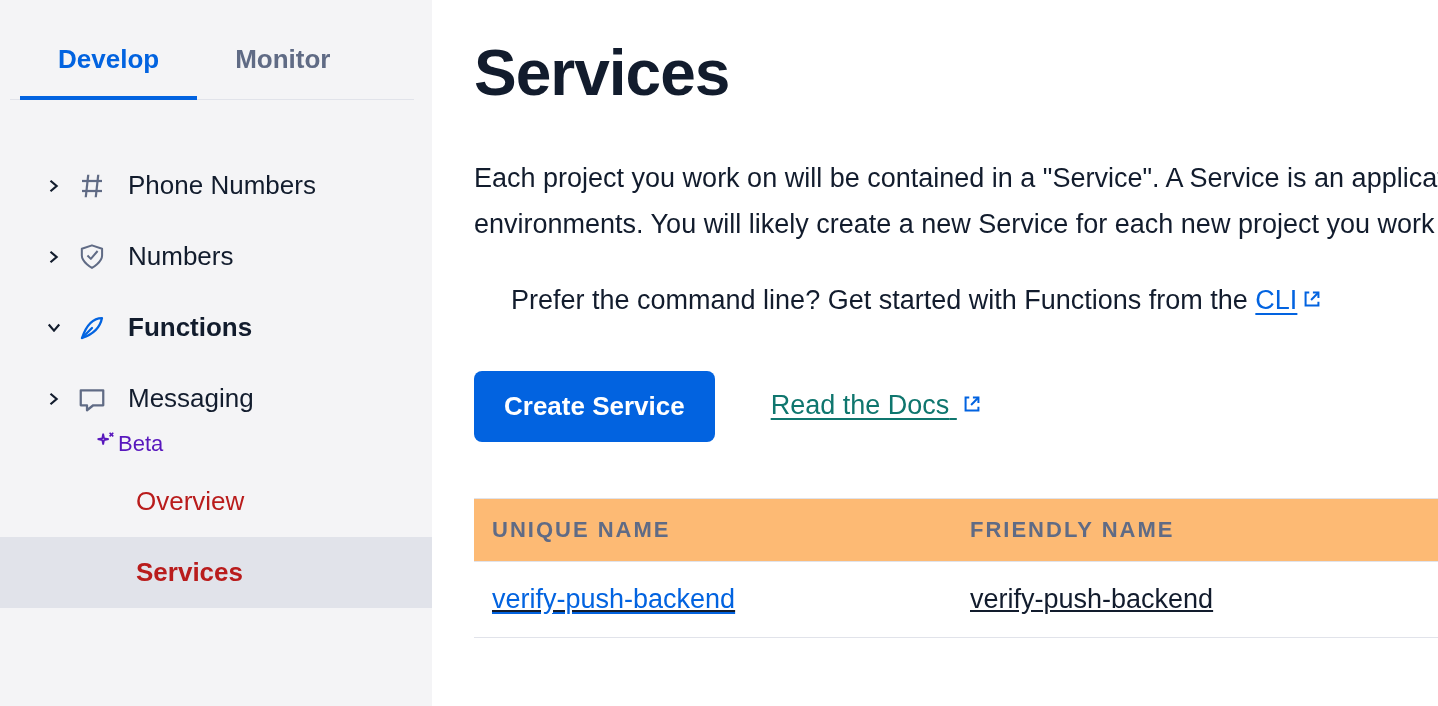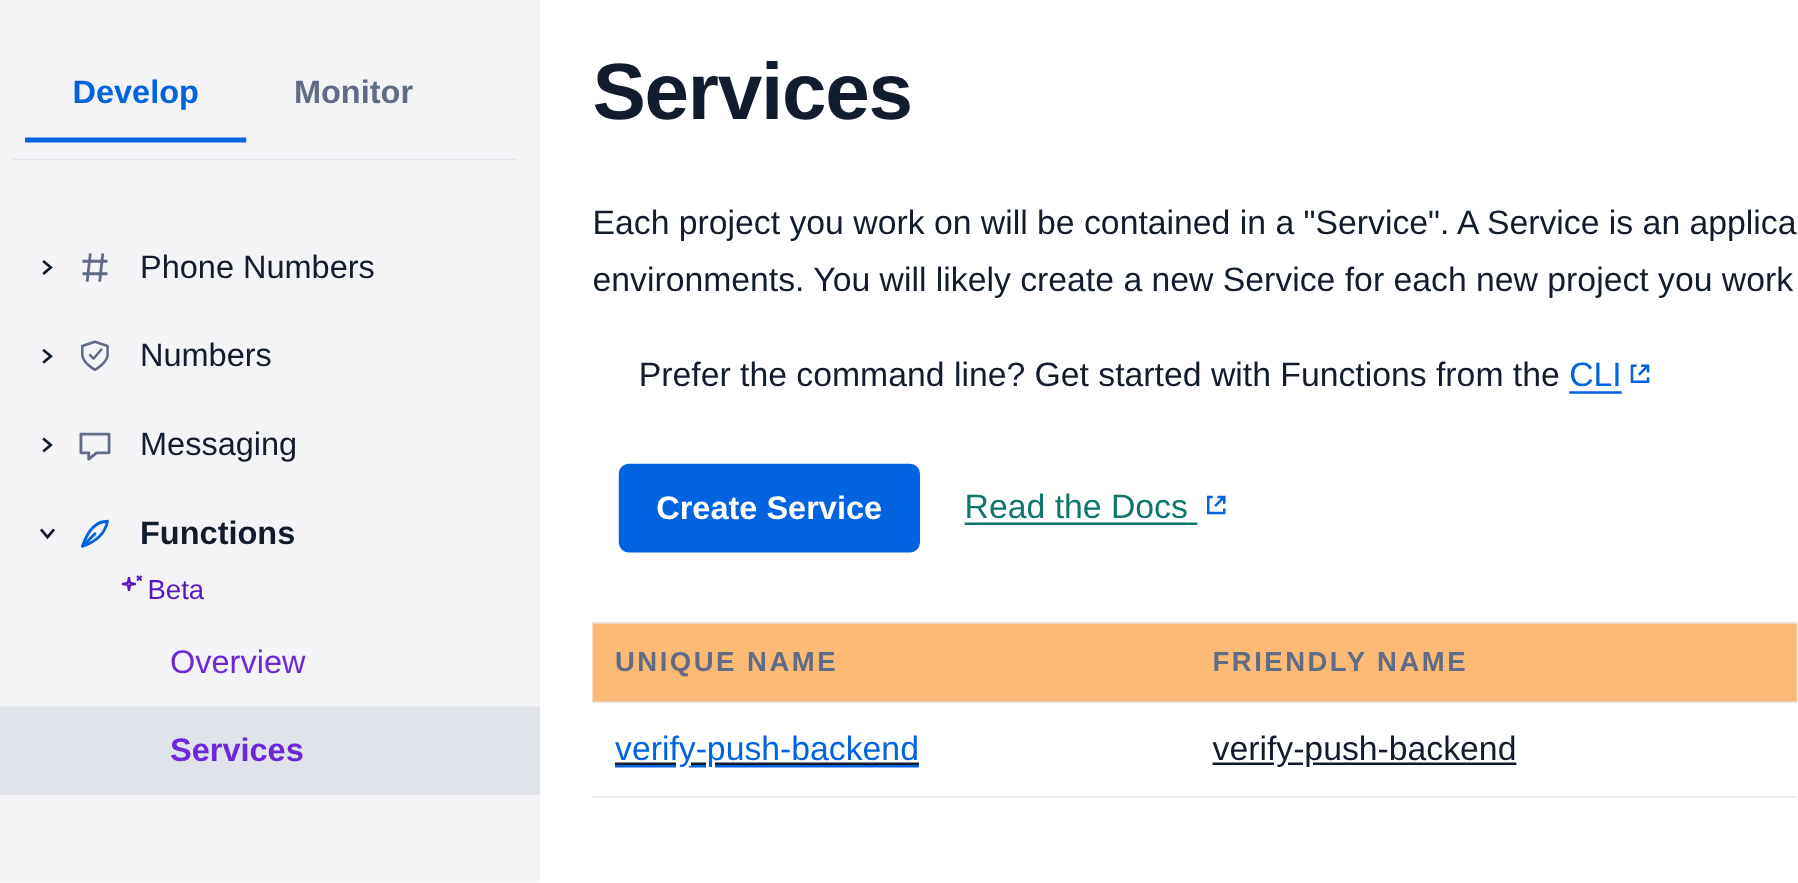--- a/index.html
+++ b/index.html
@@ -19,21 +19,21 @@
     
     .sidebar {
       width: 432px;
       background: #f4f4f6;
       flex-shrink: 0;
       display: flex;
       flex-direction: column;
     }
     .tabs {
       display: flex;
-      padding: 14px 10px;
+      padding: 0 10px;
       border-bottom: 1px solid #e1e3ea;
       margin-left: 10px;
       margin-right: 18px;
     }
     .tab {
       padding: 44px 38px 24px 38px;
       font-size: 26px;
       font-weight: 600;
       color: #606b85;
       cursor: pointer;
@@ -50,21 +50,21 @@
       bottom: -1px;
       height: 4px;
       background: #0263e0;
     }
     .nav {
       padding-top: 50px;
     }
     .nav-item {
       display: flex;
       align-items: center;
-      padding: 20px 0 20px 24px;
+      padding: 20px 0 20px 40px;
       cursor: pointer;
       font-size: 26px;
       color: #121c2d;
     }
     .nav-item .chev {
       width: 28px;
       display: flex;
       align-items: center;
       justify-content: center;
       flex-shrink: 0;
@@ -109,21 +109,21 @@
     .beta-badge .sparkle {
       margin-right: 2px;
     }
     .sub-nav {
       display: flex;
       flex-direction: column;
     }
     .sub-item {
       padding: 20px 0 20px 136px;
       font-size: 26px;
-      color: #6d28d9;
+      color: #b91c1c;
       cursor: pointer;
     }
     .sub-item.active {
       font-weight: 700;
       background: #e1e3ea;
     }
     
     .main {
       flex: 1;
       padding: 36px 0 0 42px;
@@ -156,23 +156,22 @@
       text-underline-offset: 4px;
     }
     .ext-icon {
       display: inline-block;
       vertical-align: -1px;
       margin-left: 4px;
     }
     .actions {
       display: flex;
       align-items: center;
-      gap: 36px;
+      gap: 56px;
       margin-bottom: 56px;
-      margin-left: 21px;
     }
     .btn-primary {
       background: #0263e0;
       color: #fff;
       font-size: 26px;
       font-weight: 700;
       border: none;
       border-radius: 8px;
       padding: 20px 30px;
       cursor: pointer;
@@ -256,47 +255,47 @@
       </span>
       <span class="icon">
         <svg viewBox="0 0 24 24" fill="none" stroke="#606b85" stroke-width="1.8" stroke-linejoin="round">
           <path d="M3 5 L12 2 L21 5 L21 11 C21 17 12 22 12 22 C12 22 3 17 3 11 Z" transform="scale(0.9) translate(1.3,1)"></path>
           <polyline points="8,11 11,14 17,7" transform="scale(0.9) translate(1.3,1)"></polyline>
         </svg>
       </span>
       <span>Numbers</span>
     </div>
 
+    <div class="nav-item expanded">
+      <span class="chev">
+        <svg viewBox="0 0 10 16" fill="none">
+            <polyline points="1,2 8,8 1,14"></polyline>
+          </svg>
+      </span>
+      <span class="icon">
+        <svg viewBox="0 0 24 24" fill="none" stroke="#0263e0" stroke-width="1.8" stroke-linejoin="round" stroke-linecap="round">
+          <path d="M20 4 C14 4 8 8 4 20 L4 20 C10 18 18 14 20 4 Z"></path>
+          <line x1="12" y1="12" x2="4" y2="20"></line>
+        </svg>
+      </span>
+      <span>Functions</span>
+    </div>
+
     <div class="nav-item">
       <span class="chev">
         <svg viewBox="0 0 10 16" fill="none">
             <polyline points="1,2 8,8 1,14"></polyline>
           </svg>
       </span>
       <span class="icon">
         <svg viewBox="0 0 24 24" fill="none" stroke="#606b85" stroke-width="1.8" stroke-linejoin="round">
           <path d="M3 5 H21 V17 H13 L8 21 V17 H3 Z"></path>
         </svg>
       </span>
       <span>Messaging</span>
-    </div>
-
-    <div class="nav-item expanded">
-      <span class="chev">
-        <svg viewBox="0 0 10 16" fill="none">
-            <polyline points="1,2 8,8 1,14"></polyline>
-          </svg>
-      </span>
-      <span class="icon">
-        <svg viewBox="0 0 24 24" fill="none" stroke="#0263e0" stroke-width="1.8" stroke-linejoin="round" stroke-linecap="round">
-          <path d="M20 4 C14 4 8 8 4 20 L4 20 C10 18 18 14 20 4 Z"></path>
-          <line x1="12" y1="12" x2="4" y2="20"></line>
-        </svg>
-      </span>
-      <span>Functions</span>
     </div>
 
     <div class="beta-badge">
       <span class="sparkle">
         <svg width="22" height="22" viewBox="0 0 24 24" fill="none" stroke="#5817bd" stroke-width="1.8">
           <path d="M10 4 L11 9 L16 10 L11 11 L10 16 L9 11 L4 10 L9 9 Z"></path>
           <line x1="17" y1="3" x2="21" y2="7"></line>
           <line x1="21" y1="3" x2="17" y2="7"></line>
         </svg>
       </span>

